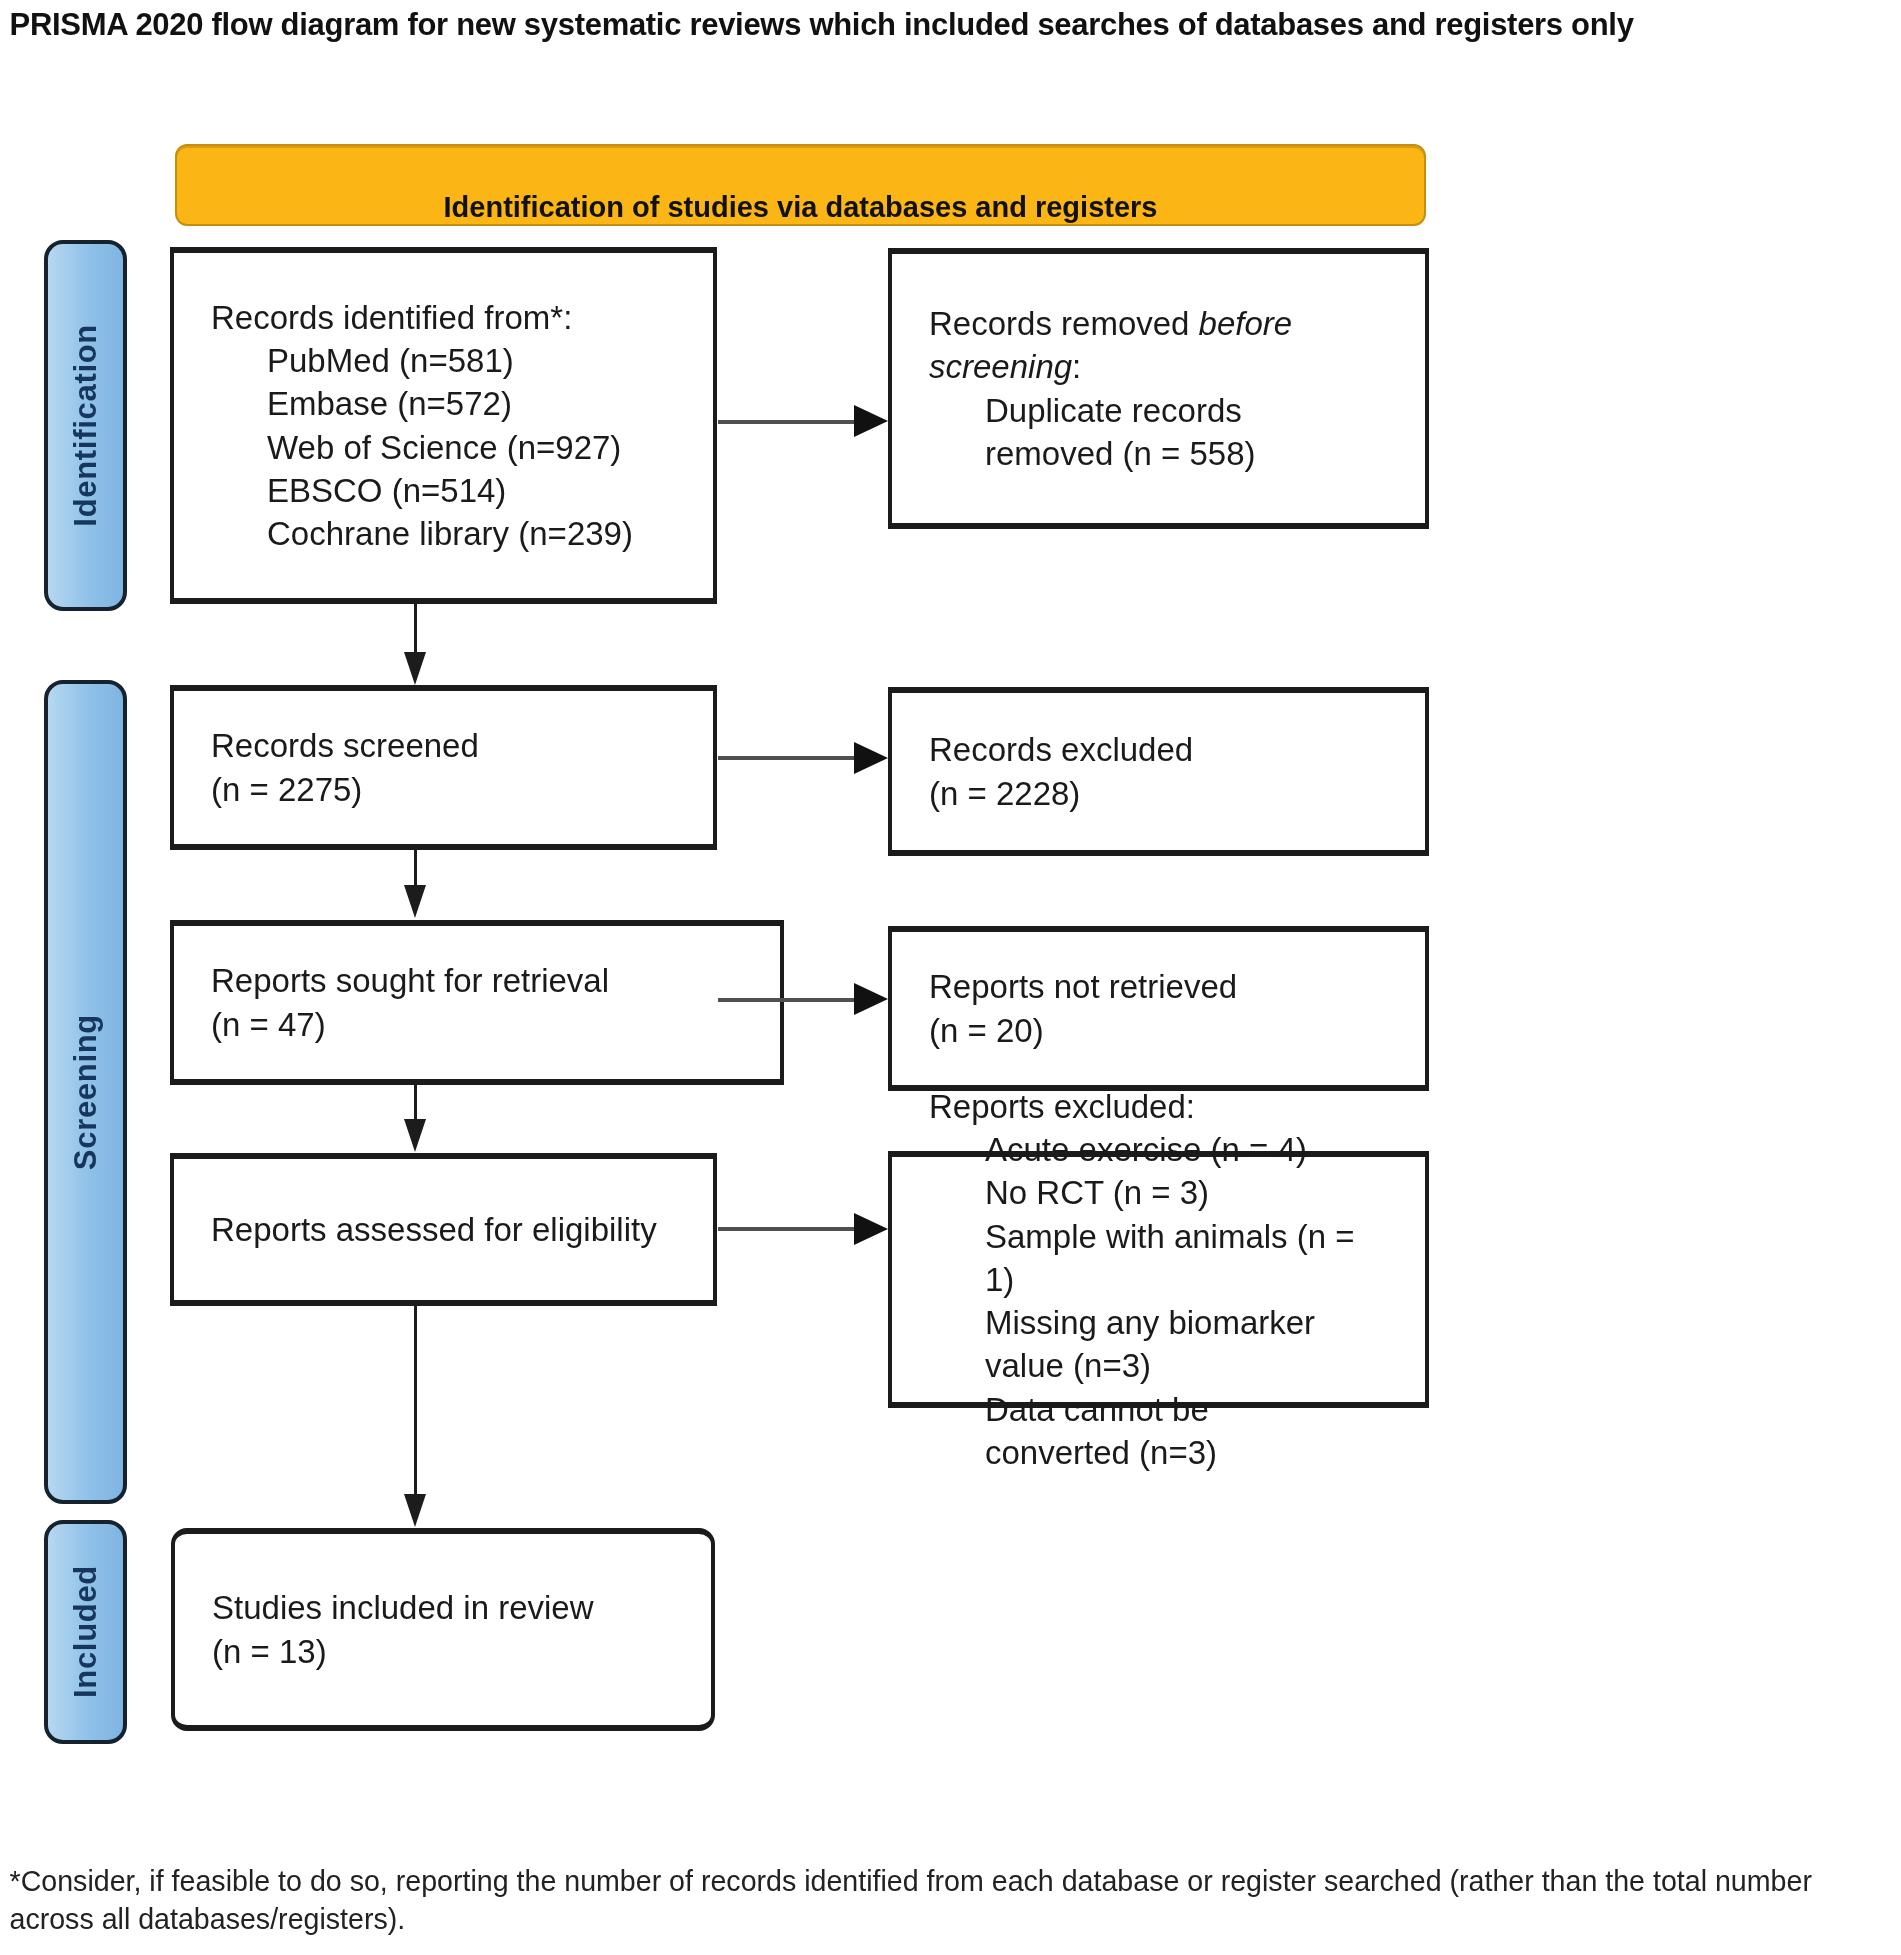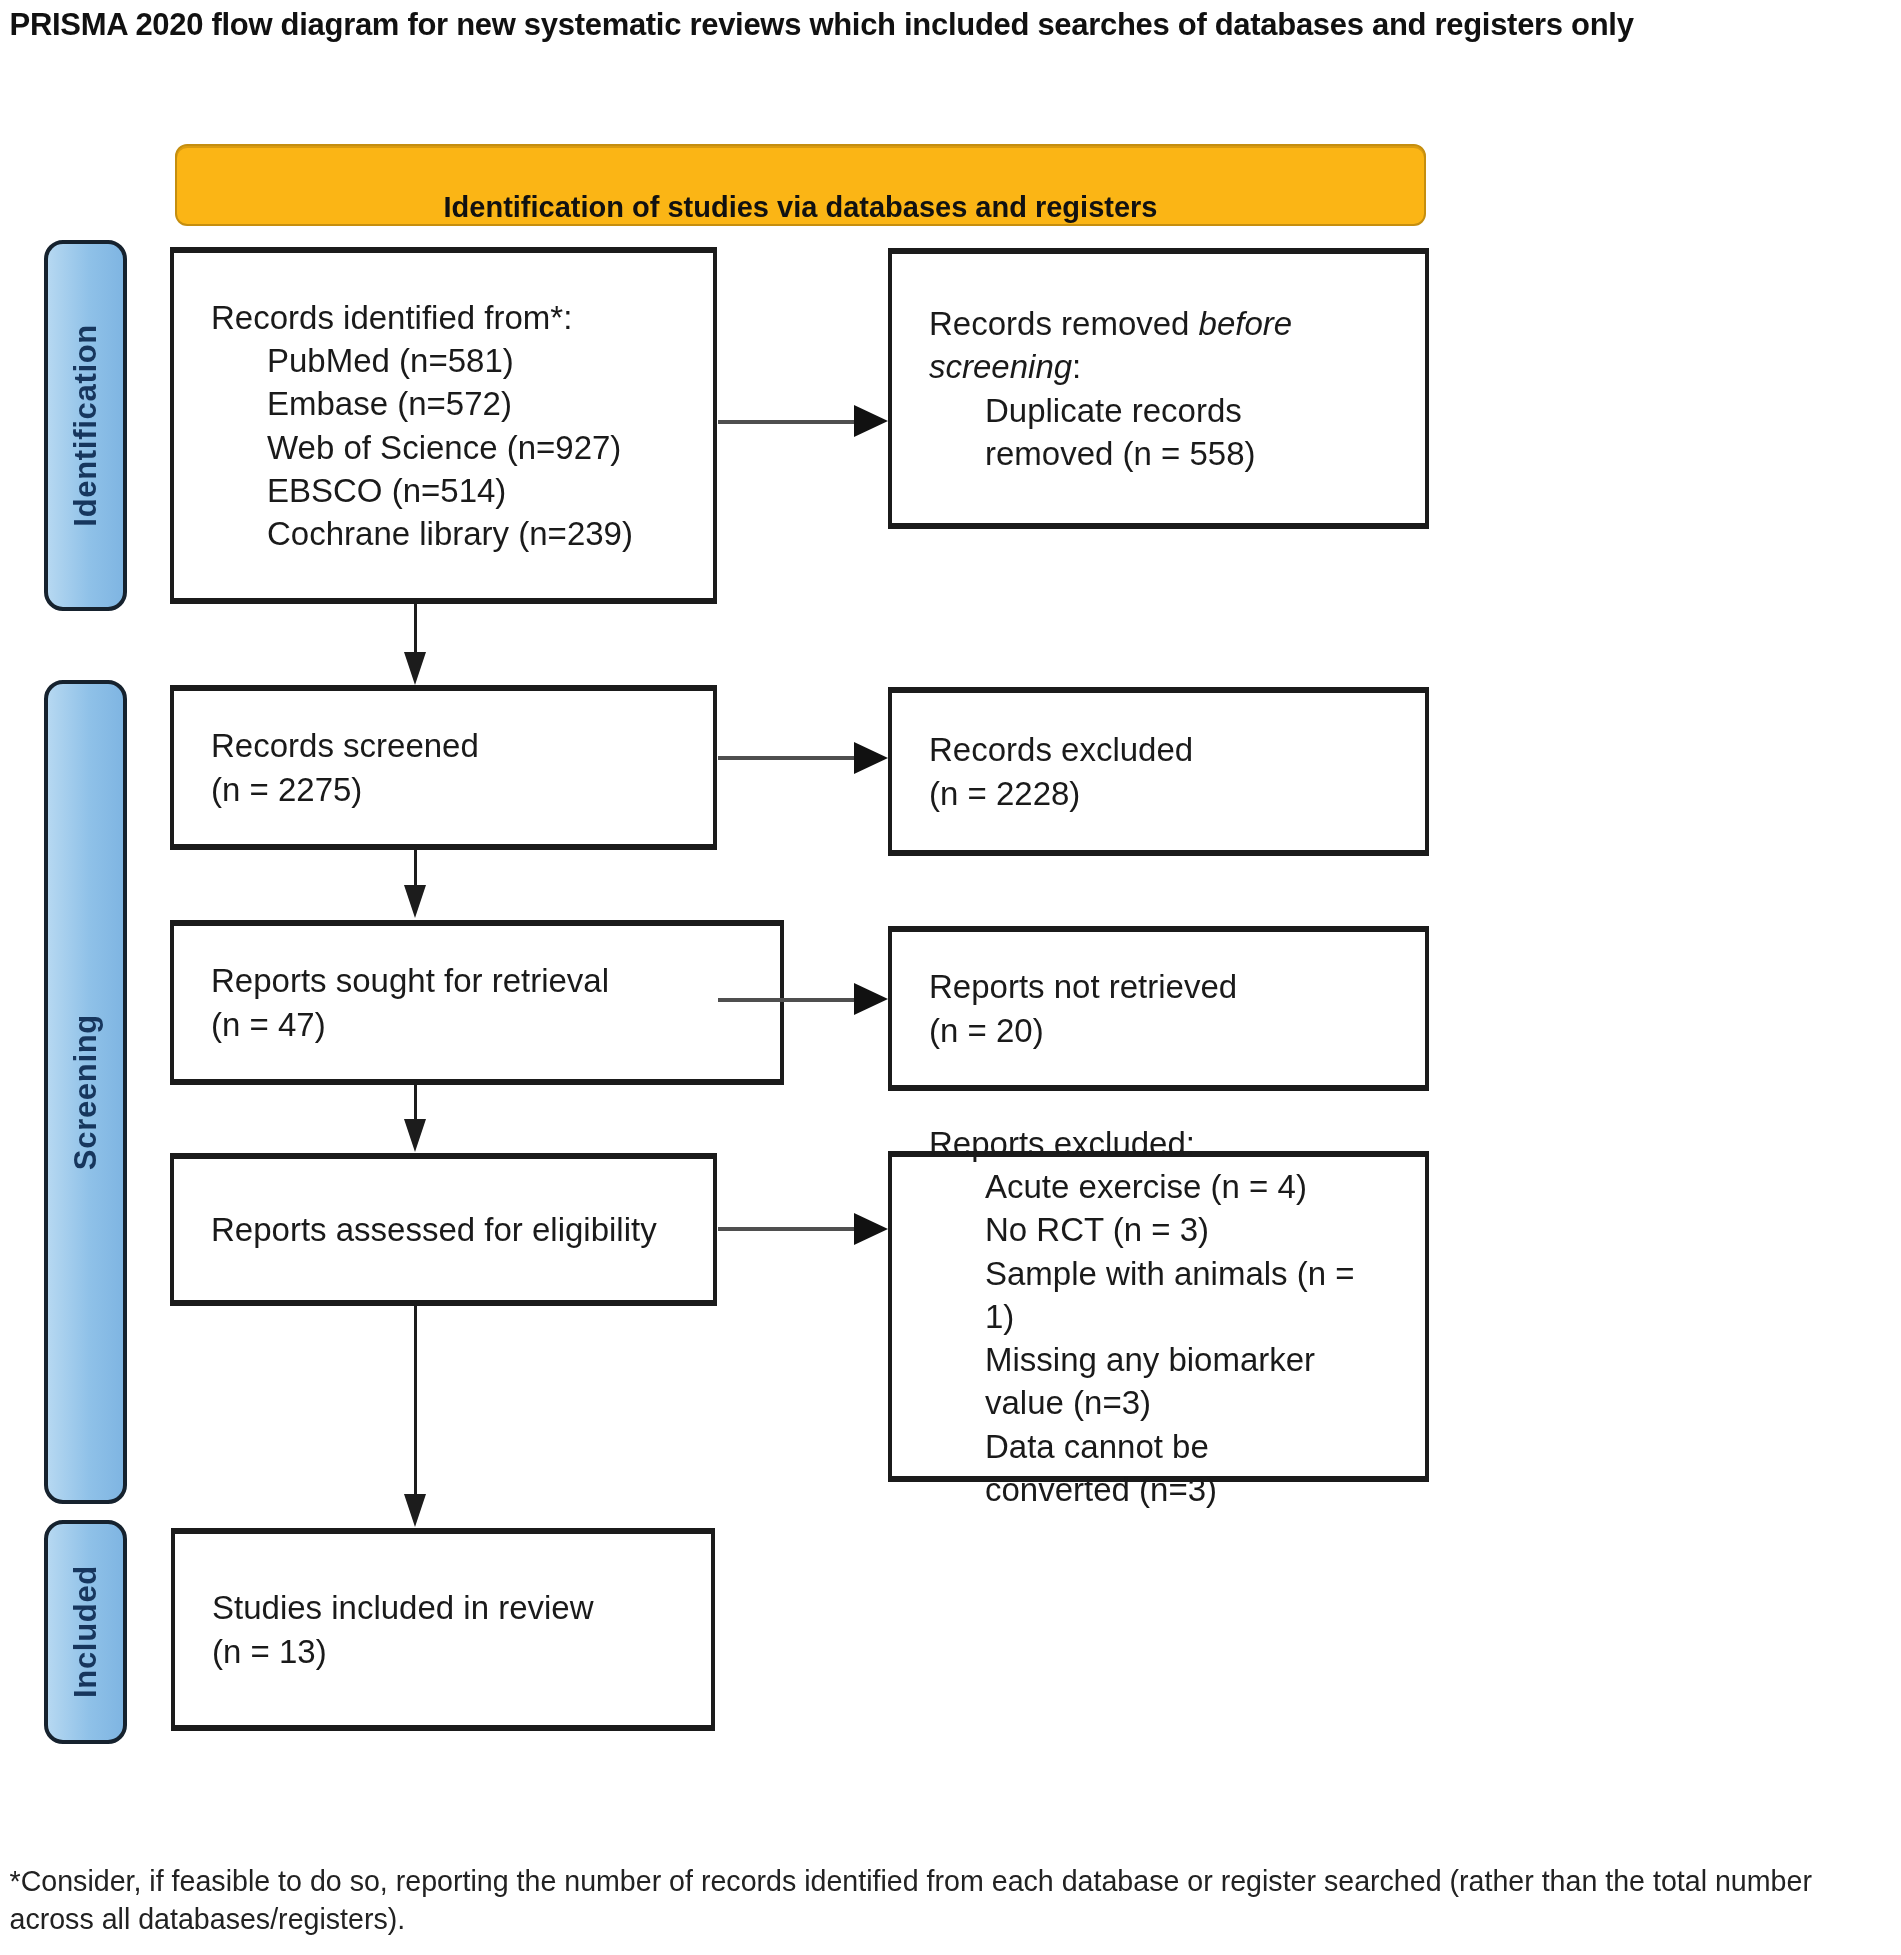--- a/index.html
+++ b/index.html
@@ -76,22 +76,22 @@
   .it { font-style: italic; }
   .heading-wrap { width: 422px; }
 
   #b1 { left: 170px;  top: 247px;  width: 547px; height: 357px; }
   #b2 { left: 888px; top: 248px;  width: 541px; height: 281px; }
   #b3 { left: 170px;  top: 685px; width: 547px; height: 165px; }
   #b4 { left: 888px; top: 687px; width: 541px; height: 169px; }
   #b5 { left: 170px;  top: 920px; width: 614px; height: 165px; }
   #b6 { left: 888px; top: 926px; width: 541px; height: 165px; }
   #b7 { left: 170px;  top: 1153px; width: 547px; height: 153px; }
-  #b8 { left: 888px; top: 1151px; width: 541px; height: 331px; }
-  #b9 { left: 171px;  top: 1528px; width: 544px; height: 203px; }
+  #b8 { left: 888px; top: 1151px; width: 541px; height: 257px; }
+  #b9 { left: 171px;  top: 1528px; width: 544px; height: 203px; border-radius: 16px; }
 
   
   .vshaft { width: 2.7px; background: #1c1c1c; }
   .vhead  { width: 0; height: 0;
             border-left: 11.6px solid transparent;
             border-right: 11.6px solid transparent;
             border-top: 33px solid #1c1c1c; }
   .hshaft { height: 4.1px; background: #4f4f4f; }
   .hhead  { width: 0; height: 0;
             border-top: 16.3px solid transparent;

